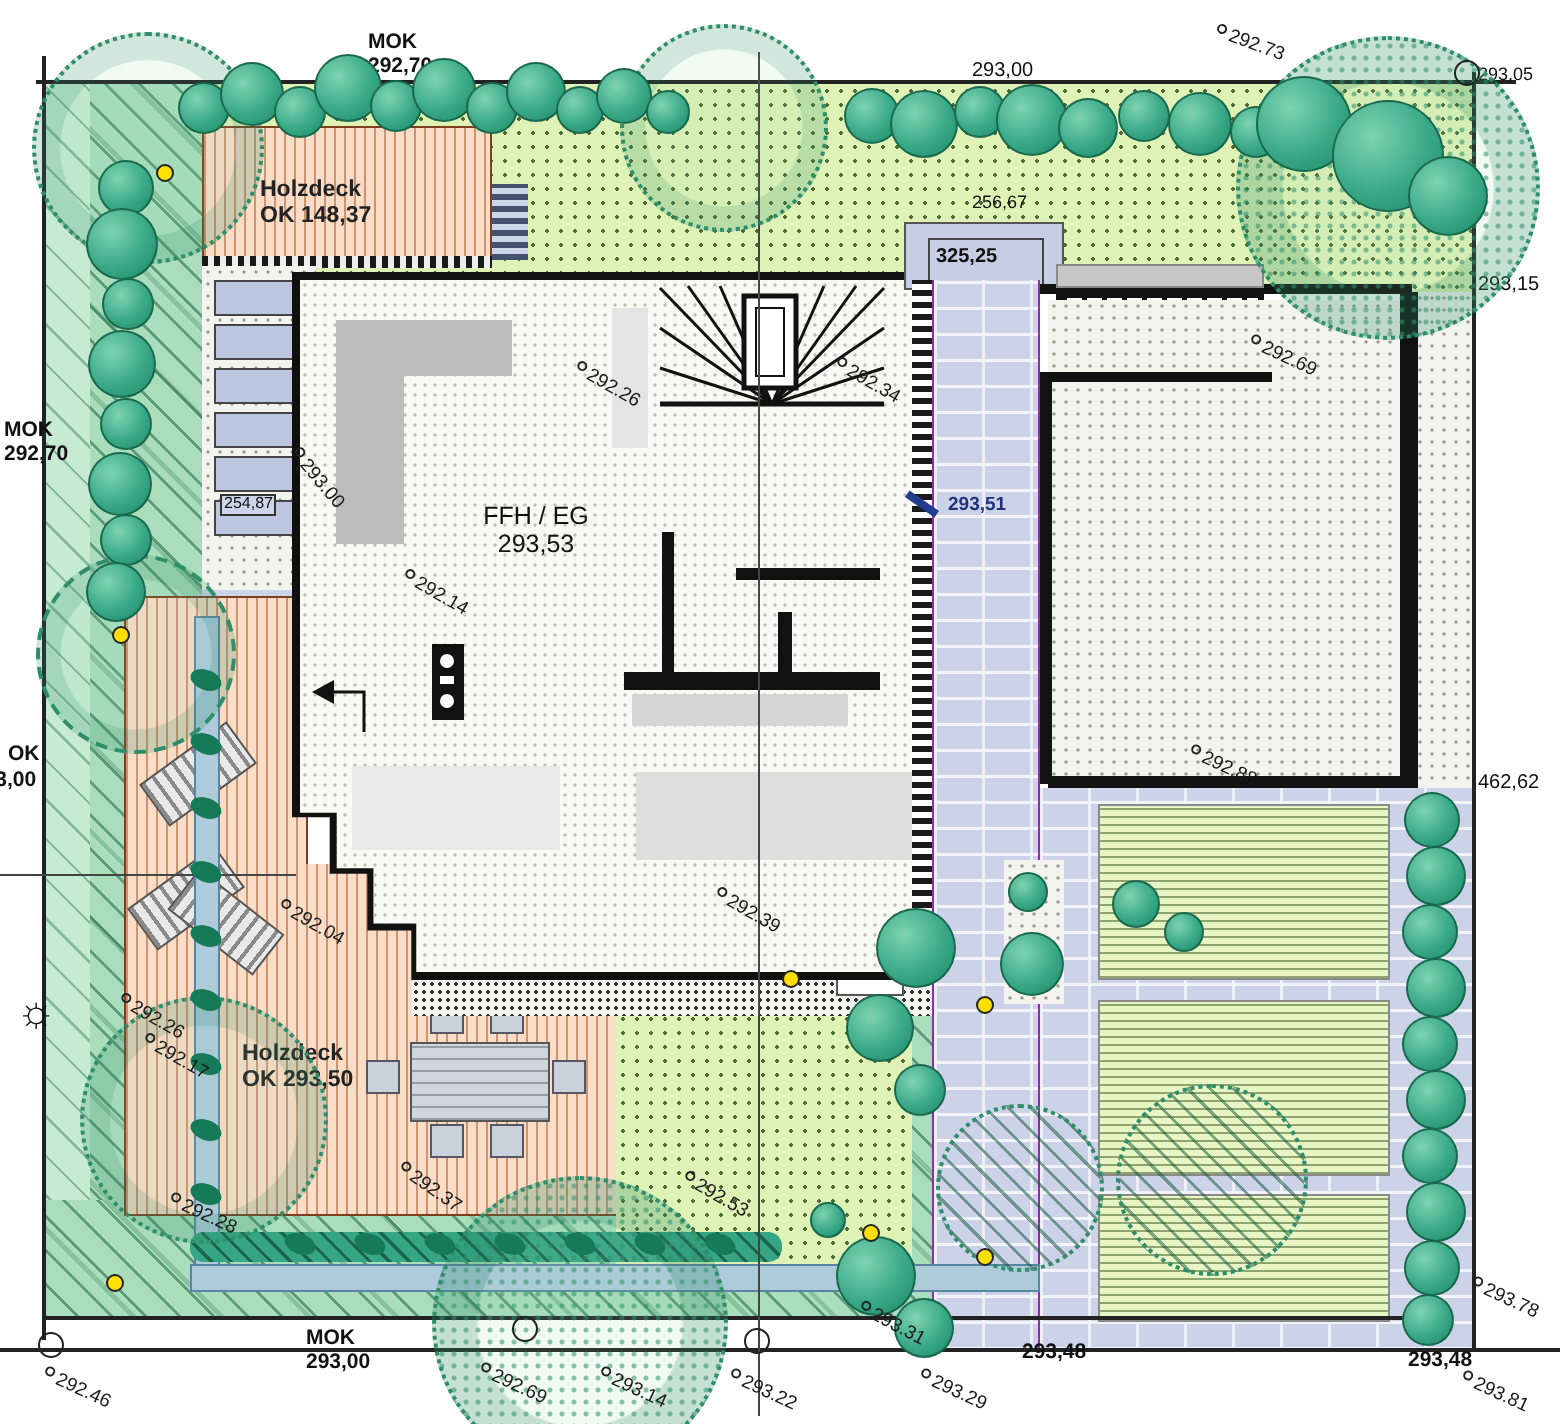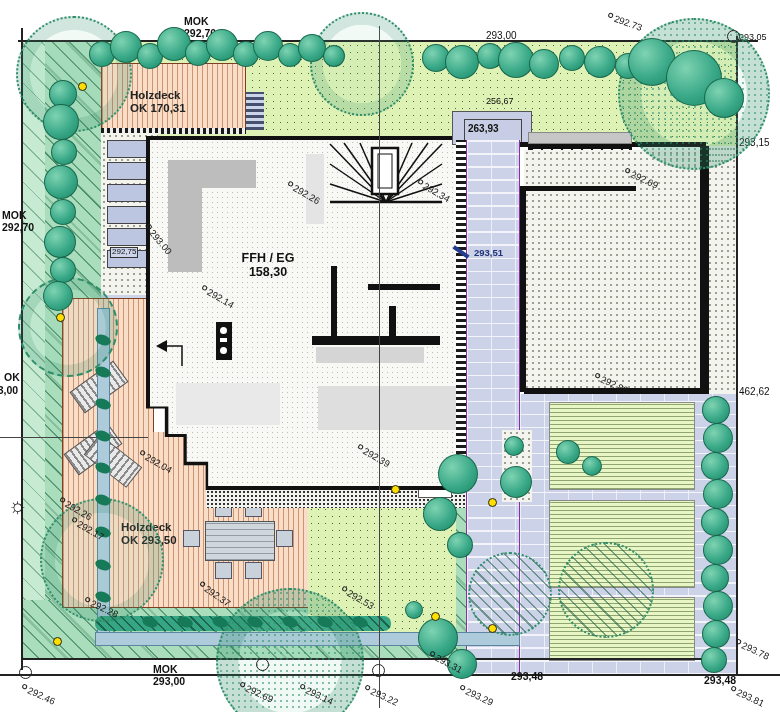--- a/index.html
+++ b/index.html
@@ -61,21 +61,21 @@
   .lounger{position:absolute;width:54px;height:26px;border:1px solid #555;box-sizing:border-box;
     background:repeating-linear-gradient(90deg,#8a8a8a 0 2px,#e9e9e9 2px 6px);}
   .chair{position:absolute;width:17px;height:17px;background:#c9d2da;border:1px solid #556;box-sizing:border-box;}
   .gray-block{position:absolute;background:#c2c2c2;}
   
   .lbl{position:absolute;white-space:nowrap;line-height:1.1;}
   .lbl-bold{font-weight:bold;font-size:10.5px;}
   .lbl-plain{font-size:10px;}
   .lbl-small{font-size:9px;}
   .lbl-deck{font-weight:bold;font-size:11.5px;color:#222;}
-  .lbl-ffh{font-weight:bold;font-size:12.5px;text-align:center;}
+  .lbl-ffh{font-weight:normal;font-size:12.5px;text-align:center;}
   .lbl-path{font-weight:bold;font-size:9.5px;color:#223377;}
   .tag{font-size:8px;background:#cdd5ea;border:0.5px solid #333;padding:0 1px;}
   .spot{position:absolute;font-size:9.5px;color:#1a1a1a;white-space:nowrap;transform-origin:left center;}
   .spot::before{content:"";display:inline-block;width:3px;height:3px;border:1px solid #222;
     border-radius:50%;margin-right:2px;vertical-align:2px;}
   .line{position:absolute;background:#222;}
   .thinline{position:absolute;background:#444;}
 </style>
 </head>
 <body>
@@ -158,21 +158,21 @@
     <rect x="50" y="14" width="14" height="34" fill="#fff" stroke="#111" stroke-width="1"></rect>
   </svg>
 
   <svg class="abs" style="left:150px;top:330px;" width="40" height="40" viewBox="0 0 40 40">
     <path d="M32 36 L32 16 L16 16" fill="none" stroke="#111" stroke-width="1.5"></path>
     <polygon points="6,16 17,10 17,22" fill="#111"></polygon>
   </svg>
 
   <div class="abs" style="left:452px;top:111px;width:80px;height:34px;background:#c7cde4;border:1px solid #555;box-sizing:border-box;"></div>
   <div class="abs" style="left:464px;top:119px;width:58px;height:24px;border:1px solid #444;box-sizing:border-box;"></div>
-  <div class="lbl lbl-plain" style="left:468px;top:123px;font-weight:bold;">263,93</div>
+  <div class="lbl lbl-plain" style="left:468px;top:123px;font-weight:bold;">325,25</div>
 
   <div class="abs hatch-bw" style="left:456px;top:140px;width:10px;height:350px;"></div>
   <div class="abs brick purple-edge" style="left:466px;top:140px;width:54px;height:535px;"></div>
   <div class="abs" style="left:452px;top:250px;width:18px;height:4px;background:#223b8c;transform:rotate(35deg);"></div>
   <div class="lbl lbl-path" style="left:474px;top:248px;text-align:right;">293,51</div>
 
   <div class="abs wall" style="left:520px;top:142px;width:186px;height:5px;"></div>
   <div class="abs" style="left:528px;top:132px;width:104px;height:12px;background:#c6c6c6;border:1px solid #888;box-sizing:border-box;"></div>
   <div class="abs" style="left:528px;top:146px;width:104px;height:40px;background:#fff;border:3px solid #111;box-sizing:border-box;background-image:repeating-linear-gradient(90deg,#111 0 2.5px,transparent 2.5px 10px);"></div>
   <svg class="abs" style="left:532px;top:158px;" width="100" height="16" viewBox="0 0 100 16">
@@ -223,31 +223,31 @@
   <div class="lbl lbl-bold" style="left:-14px;top:385px;">293,00</div>
   <div class="lbl lbl-bold" style="left:153px;top:664px;">
     <span>MOK</span><br>
     <span>293,00</span>
   </div>
   <div class="lbl lbl-bold" style="left:511px;top:671px;">293,48</div>
   <div class="lbl lbl-bold" style="left:704px;top:675px;">293,48</div>
 
   <div class="lbl lbl-deck" style="left:130px;top:89px;">
     <span>Holzdeck</span><br>
-    <span>OK 170,31</span>
+    <span>OK 148,37</span>
   </div>
   <div class="lbl lbl-deck" style="left:121px;top:521px;">
     <span>Holzdeck</span><br>
     <span>OK 293,50</span>
   </div>
   <div class="lbl lbl-ffh" style="left:208px;top:252px;width:120px;">
     <span>FFH / EG</span><br>
-    <span>158,30</span>
-  </div>
-  <div class="lbl tag" style="left:110px;top:247px;">292,75</div>
+    <span>293,53</span>
+  </div>
+  <div class="lbl tag" style="left:110px;top:247px;">254,87</div>
 
   <div id="veg-layer" class="abs" style="left:0;top:0;width:780px;height:712px;pointer-events:none;">
       <div class="tree ring" style="left: 16px; top: 16px; width: 112px; height: 112px;"></div>
       <div class="tree ring" style="left: 310px; top: 12px; width: 100px; height: 100px;"></div>
       <div class="tree speckle" style="left: 618px; top: 18px; width: 148px; height: 148px;"></div>
       <div class="tree dash" style="left: 18px; top: 277px; width: 96px; height: 96px;"></div>
       <div class="tree ring" style="left: 40px; top: 498px; width: 120px; height: 120px;"></div>
       <div class="tree speckle" style="left: 216px; top: 588px; width: 144px; height: 144px;"></div>
       <div class="tree hatch" style="left: 558px; top: 542px; width: 92px; height: 92px;"></div>
       <div class="tree hatch" style="left: 468px; top: 552px; width: 80px; height: 80px;"></div>

